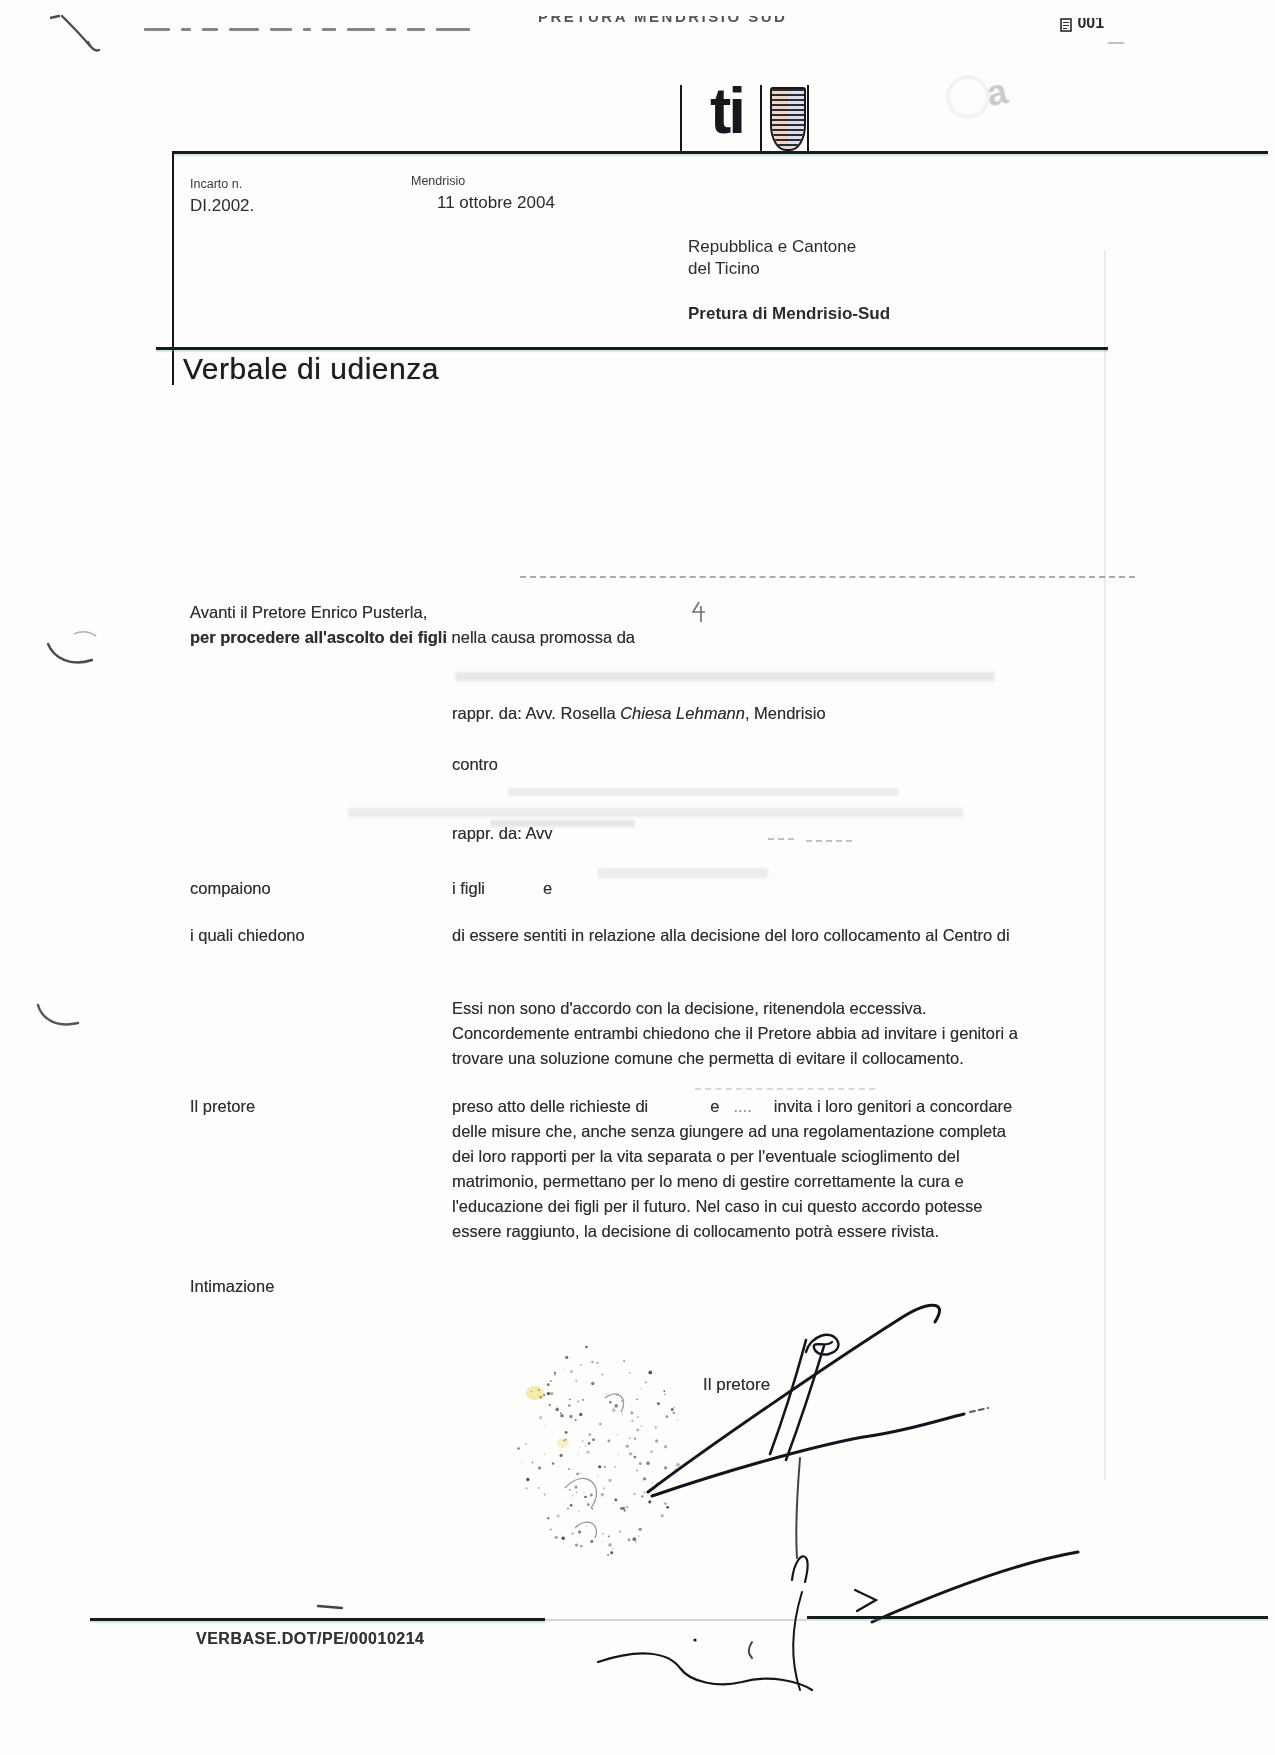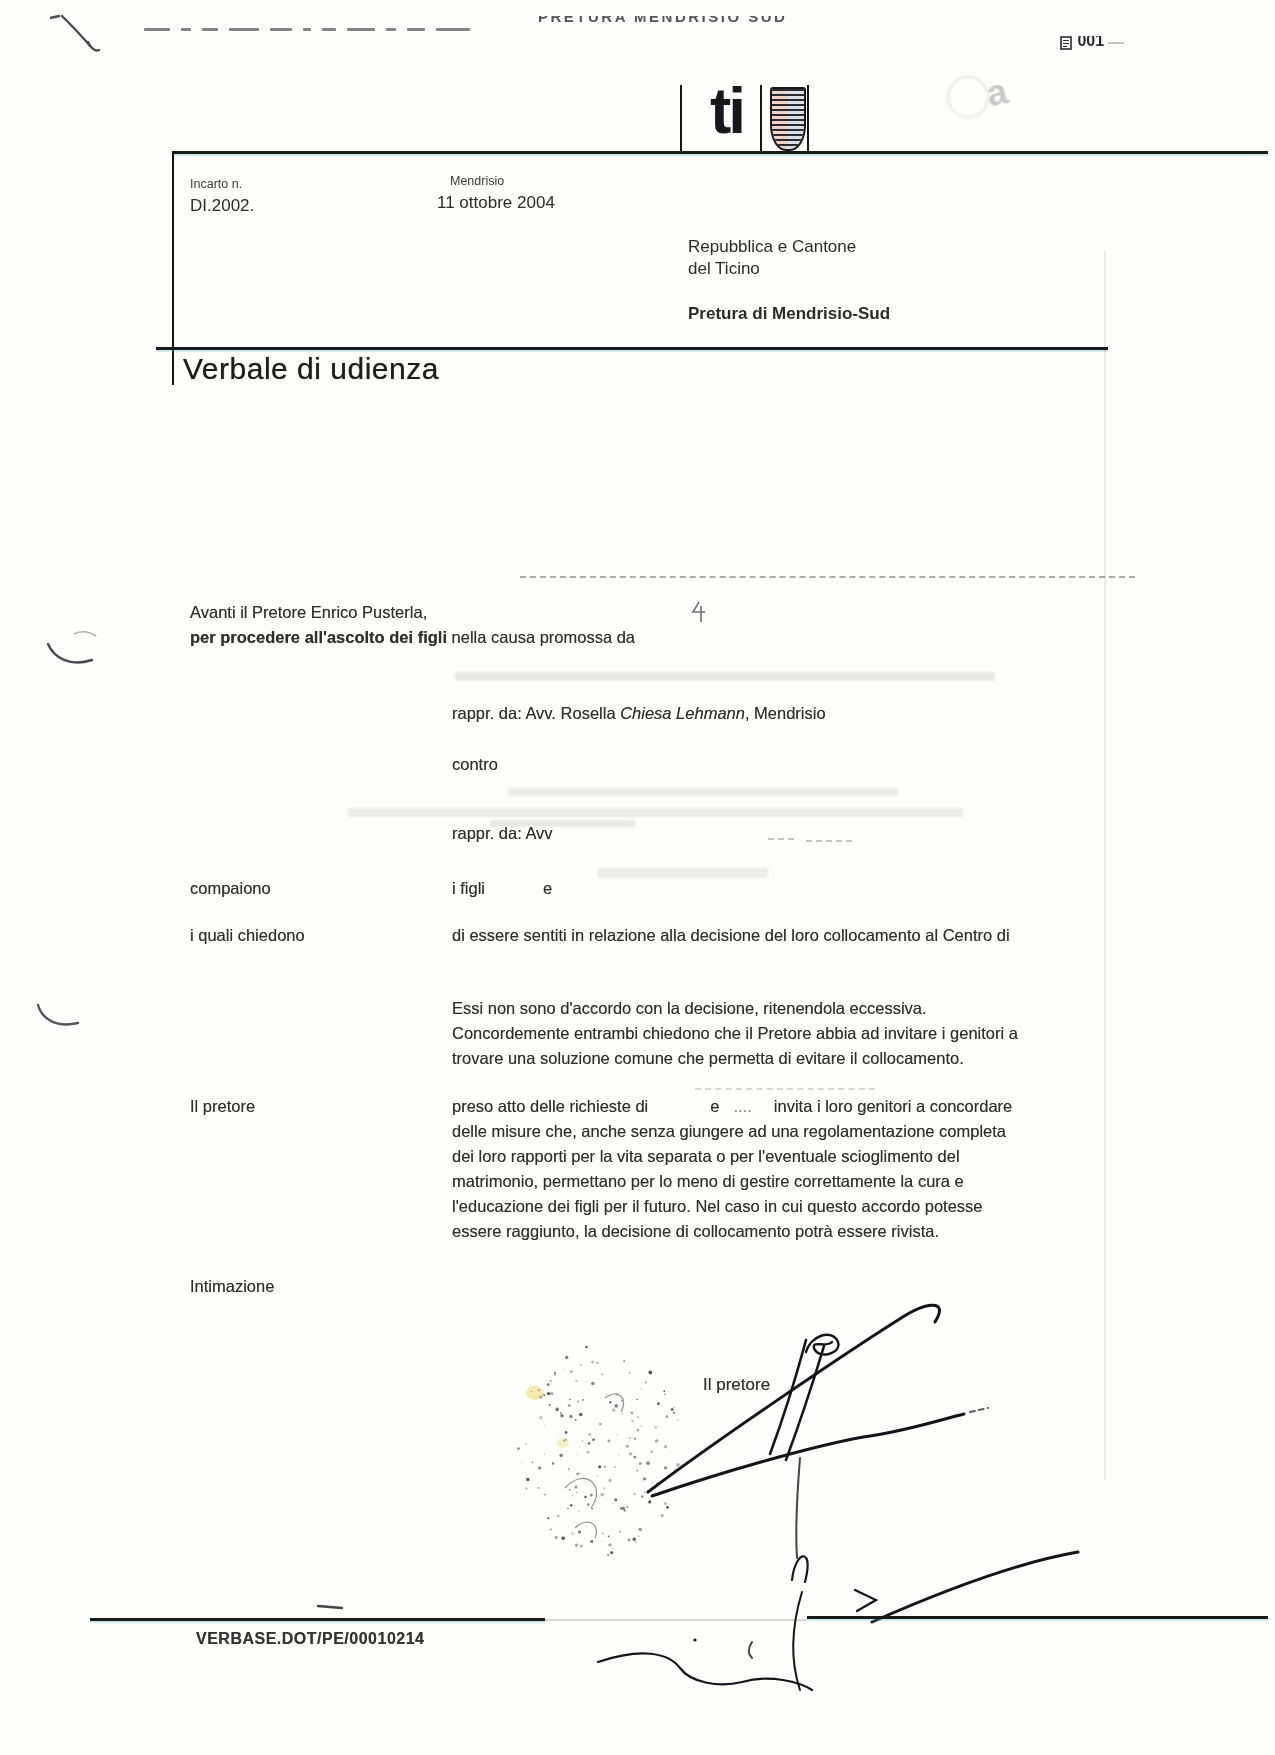--- a/index.html
+++ b/index.html
@@ -46,21 +46,21 @@
   </svg>
 
   <div class="abs" style="left:144px;top:20px;width:340px;height:8px;">
     <span class="dash" style="width:26px;"></span><span class="dash" style="width:10px;"></span><span class="dash" style="width:16px;"></span><span class="dash" style="width:30px;"></span><span class="dash" style="width:22px;"></span><span class="dash" style="width:8px;"></span><span class="dash" style="width:14px;"></span><span class="dash" style="width:28px;"></span><span class="dash" style="width:10px;"></span><span class="dash" style="width:18px;"></span><span class="dash" style="width:34px;"></span>
   </div>
 
   <div class="abs clipband" style="left:538px;top:16px;width:270px;height:11px;opacity:0.8;">
     <span class="faxtext">PRETURA MENDRISIO SUD</span>
   </div>
 
-  <div class="abs clipband" style="left:1060px;top:36px;width:90px;height:17px;">
+  <div class="abs clipband" style="left:1060px;top:18px;width:90px;height:17px;">
     <span style="display:inline-block;transform:translateY(-2px);vertical-align:top;">
       <svg width="13" height="16">
           <rect x="1" y="3" width="10" height="12" fill="none" stroke="#2a2a35" stroke-width="1.6"></rect>
           <path d="M 3 6.5 H 9 M 3 9.5 H 9 M 3 12.5 H 7" stroke="#2a2a35" stroke-width="1.2"></path>
         </svg>
     </span>
     <span class="faxnum">001</span>
   </div>
   <div class="abs" style="left:1108px;top:42px;width:16px;height:2px;background:#9a9aa0;opacity:0.6;"></div>
 
@@ -78,21 +78,21 @@
     <span class="abs stampA" style="left:42px;top:2px;">a</span>
   </div>
 
   <div class="abs hline" style="left:172px;top:151px;width:1096px;height:3px;"></div>
   <div class="abs vline" style="left:172px;top:151px;width:2px;height:234px;"></div>
   <div class="abs hline" style="left:156px;top:347px;width:952px;height:3px;"></div>
 
   <div class="abs small" style="left:190px;top:177px;">Incarto n.</div>
   <div class="abs med" style="left:190px;top:195px;">DI.2002.</div>
 
-  <div class="abs small" style="left:450px;top:174px;">Mendrisio</div>
+  <div class="abs small" style="left:411px;top:174px;">Mendrisio</div>
   <div class="abs med" style="left:437px;top:192px;">11 ottobre 2004</div>
 
   <div class="abs med" style="left:688px;top:236px;">Repubblica e Cantone</div>
   <div class="abs med" style="left:688px;top:258px;">del Ticino</div>
   <div class="abs med b" style="left:688px;top:303px;">Pretura di Mendrisio-Sud</div>
 
   <div class="abs title" style="left:183px;top:352px;">Verbale di udienza</div>
 
   <div class="abs" style="left:1104px;top:250px;width:2px;height:1230px;background:rgba(0,0,0,0.07);"></div>
 

